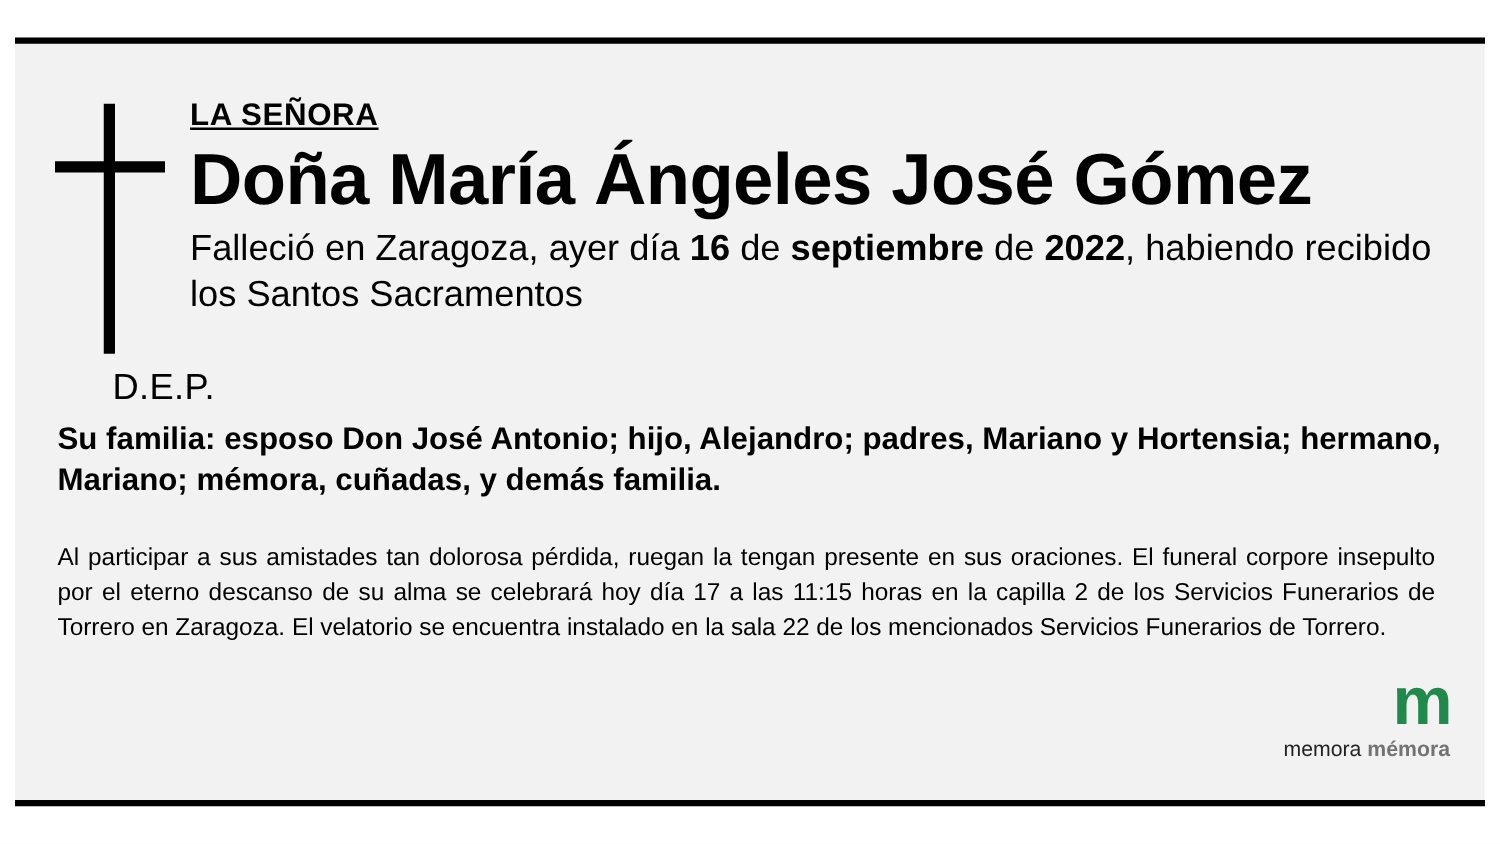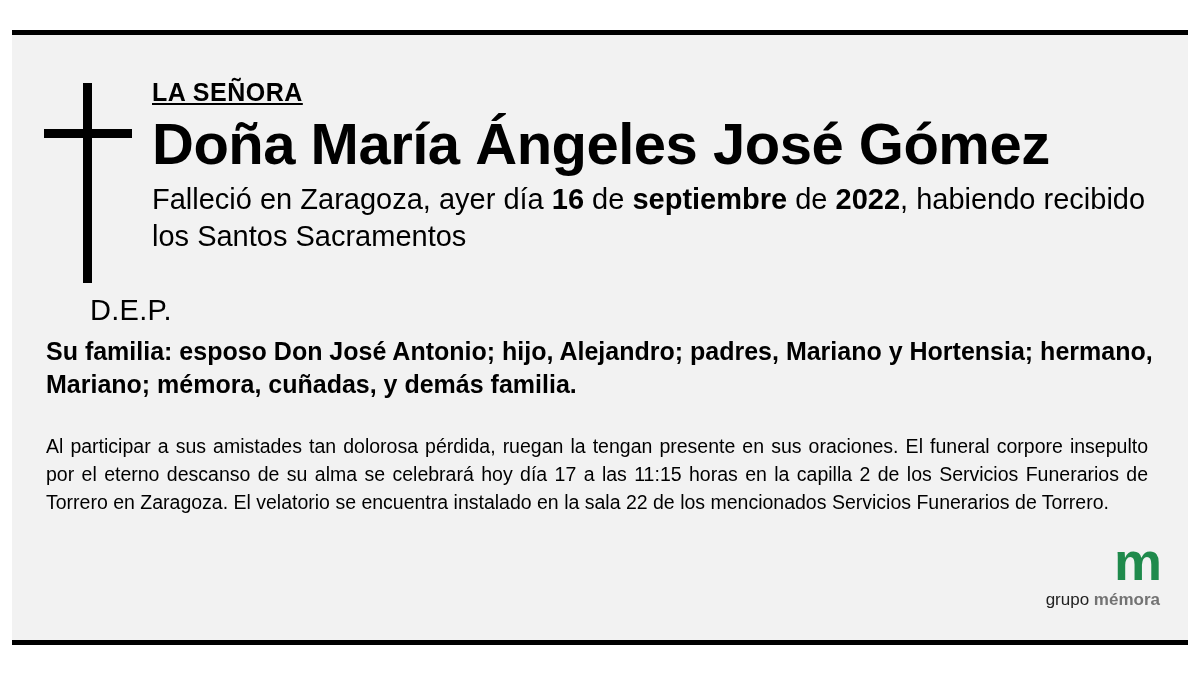--- a/index.html
+++ b/index.html
@@ -182,18 +182,18 @@
     <div class="dep">D.E.P.</div>
 
     <div class="family">Su familia: esposo Don José Antonio; hijo, Alejandro; padres, Mariano y Hortensia; hermano, Mariano; mémora, cuñadas, y demás familia.</div>
 
     <div class="body-text">Al participar a sus amistades tan dolorosa pérdida, ruegan la tengan presente en sus oraciones. El funeral corpore insepulto por el eterno descanso de su alma se celebrará hoy día 17 a las 11:15 horas en la capilla 2 de los Servicios Funerarios de Torrero en Zaragoza. El velatorio se encuentra instalado en la sala 22 de los mencionados Servicios Funerarios de Torrero.</div>
 
 
     <div class="logo">
       <div class="logo-mark">m</div>
       <div class="logo-text">
-        <span class="grupo">grupo </span><span class="memora">mémora</span>
+        <span class="grupo">memora </span><span class="memora">mémora</span>
       </div>
     </div>
 
   </div>
 </div>
 
 </body></html>

